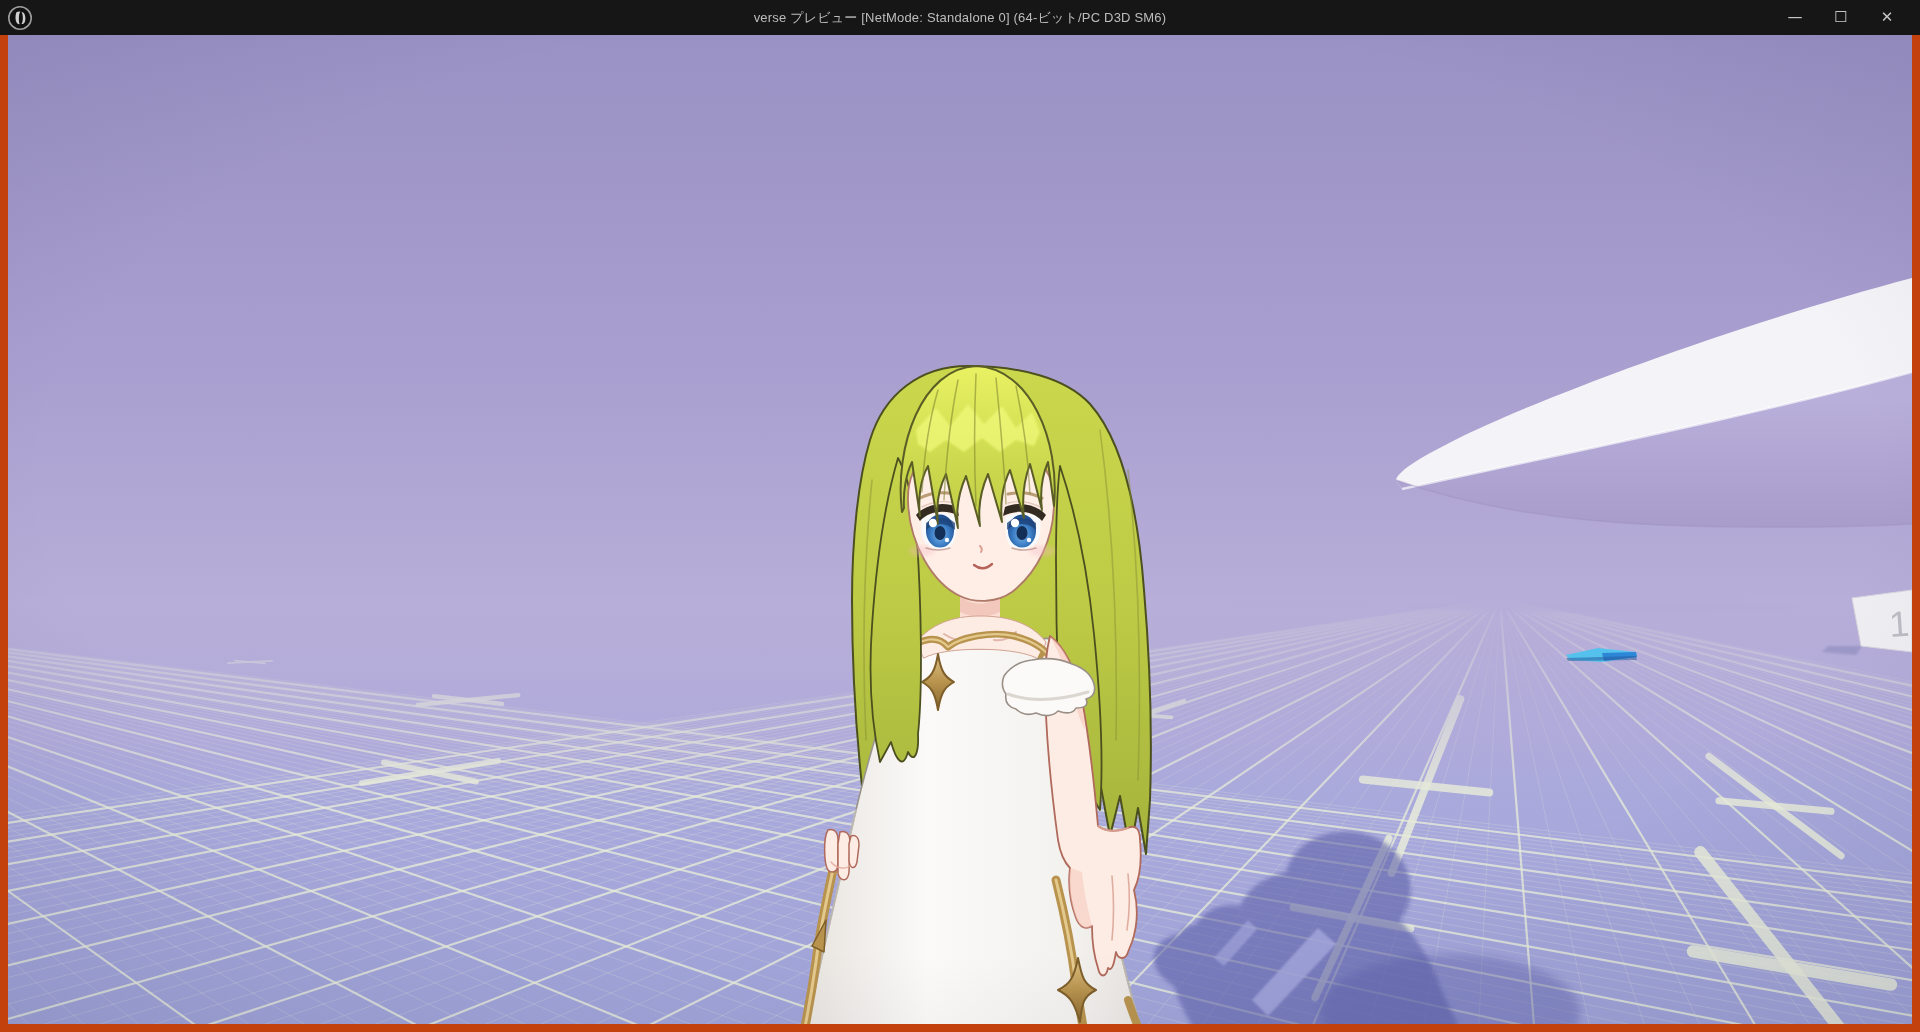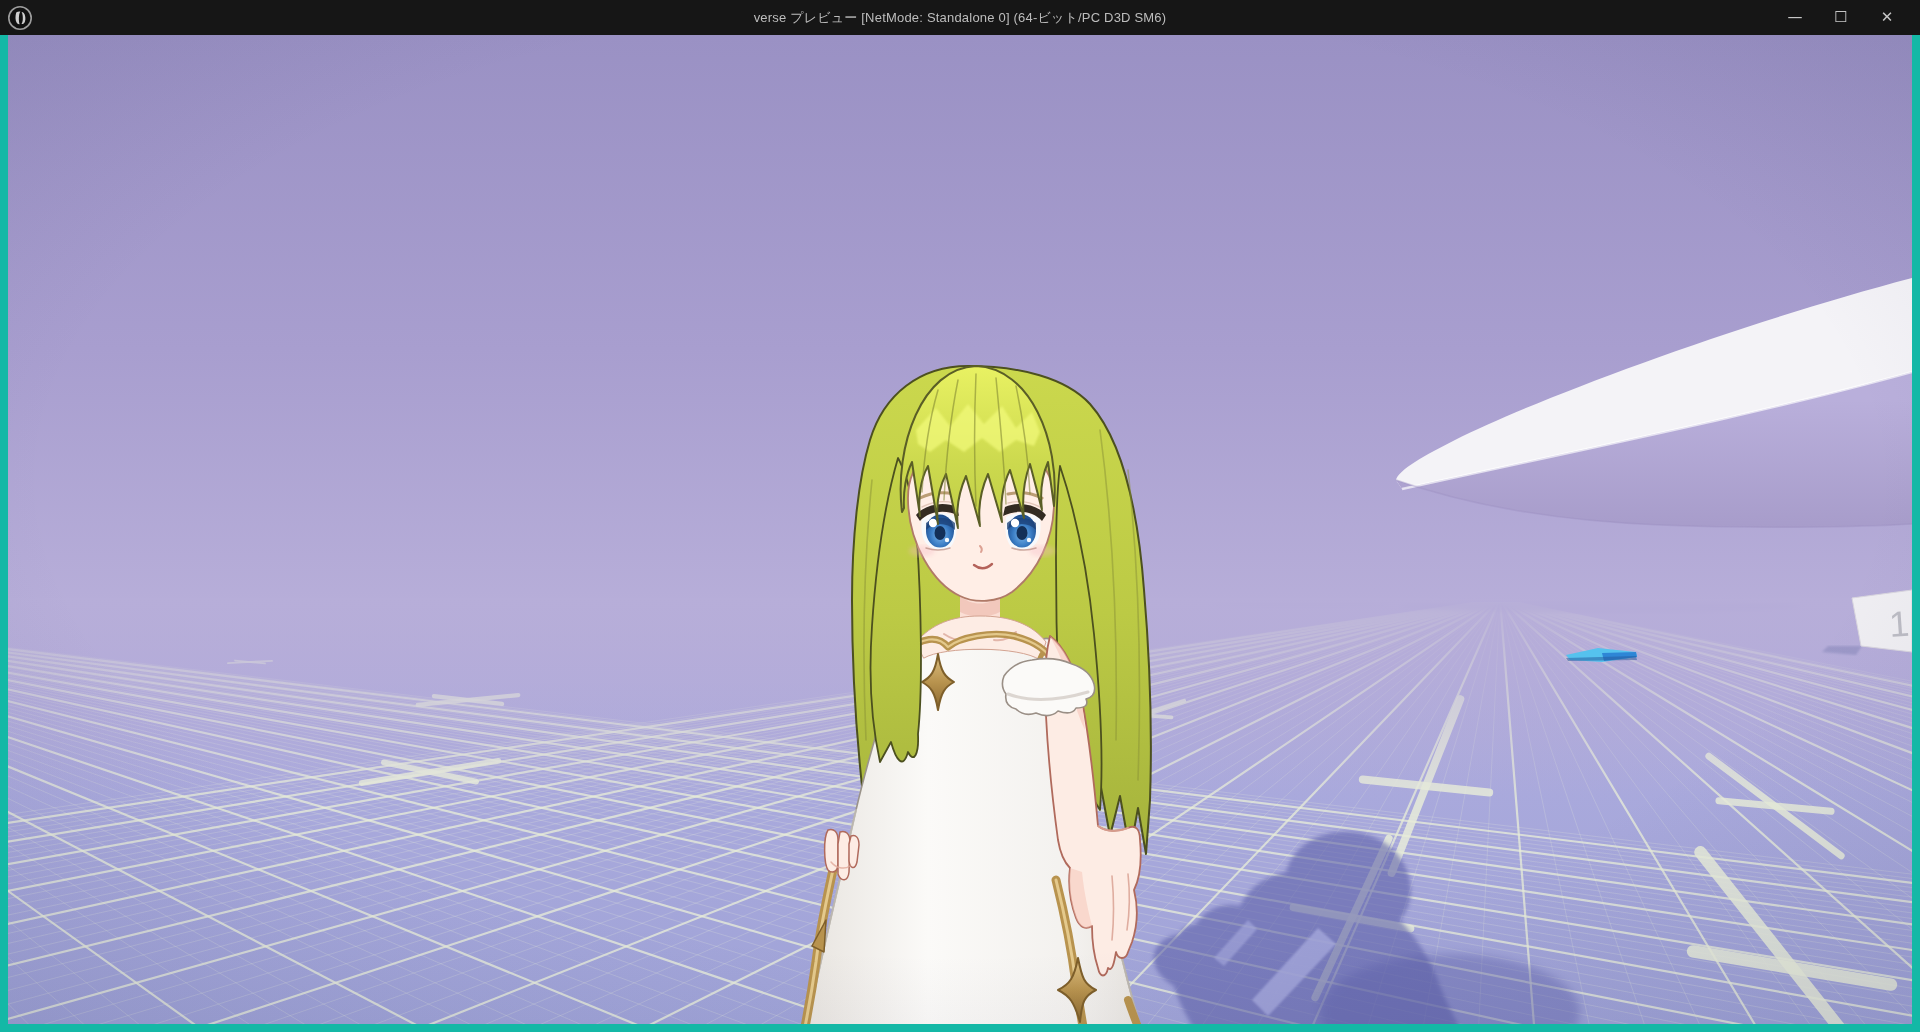--- a/index.html
+++ b/index.html
@@ -1,16 +1,16 @@
 <!DOCTYPE html>
 <html><head>
 <meta charset="utf-8">
 <style>
   html,body{margin:0;padding:0;background:#000;}
-  .window{position:relative;width:1920px;height:1032px;background:#14b8a6;font-family:"Liberation Sans",sans-serif;overflow:hidden;}
+  .window{position:relative;width:1920px;height:1032px;background:#c2410c;font-family:"Liberation Sans",sans-serif;overflow:hidden;}
   .titlebar{position:absolute;top:0;left:0;width:1920px;height:35px;background:#161616;display:flex;align-items:center;justify-content:space-between;}
   .titlebar-left{display:flex;align-items:center;padding-left:7px;width:220px;}
   .app-logo{width:26px;height:26px;}
   .title-text{position:absolute;left:0;right:0;top:0;height:35px;display:flex;align-items:center;justify-content:center;color:#bdbdbd;font-size:13px;letter-spacing:.2px;pointer-events:none;}
   .win-controls{display:flex;align-items:center;height:35px;padding-right:10px;position:relative;z-index:3;}
   .win-btn{width:46px;height:35px;display:flex;align-items:center;justify-content:center;color:#c6c6c6;font-size:15px;cursor:pointer;background:transparent;border:0;font-family:"DejaVu Sans",sans-serif;}
   .win-btn .glyph{line-height:1;}
   .viewport{position:absolute;left:8px;top:35px;width:1904px;height:989px;overflow:hidden;background:#a39ac9;}
   .viewport svg{display:block;}
 </style>

